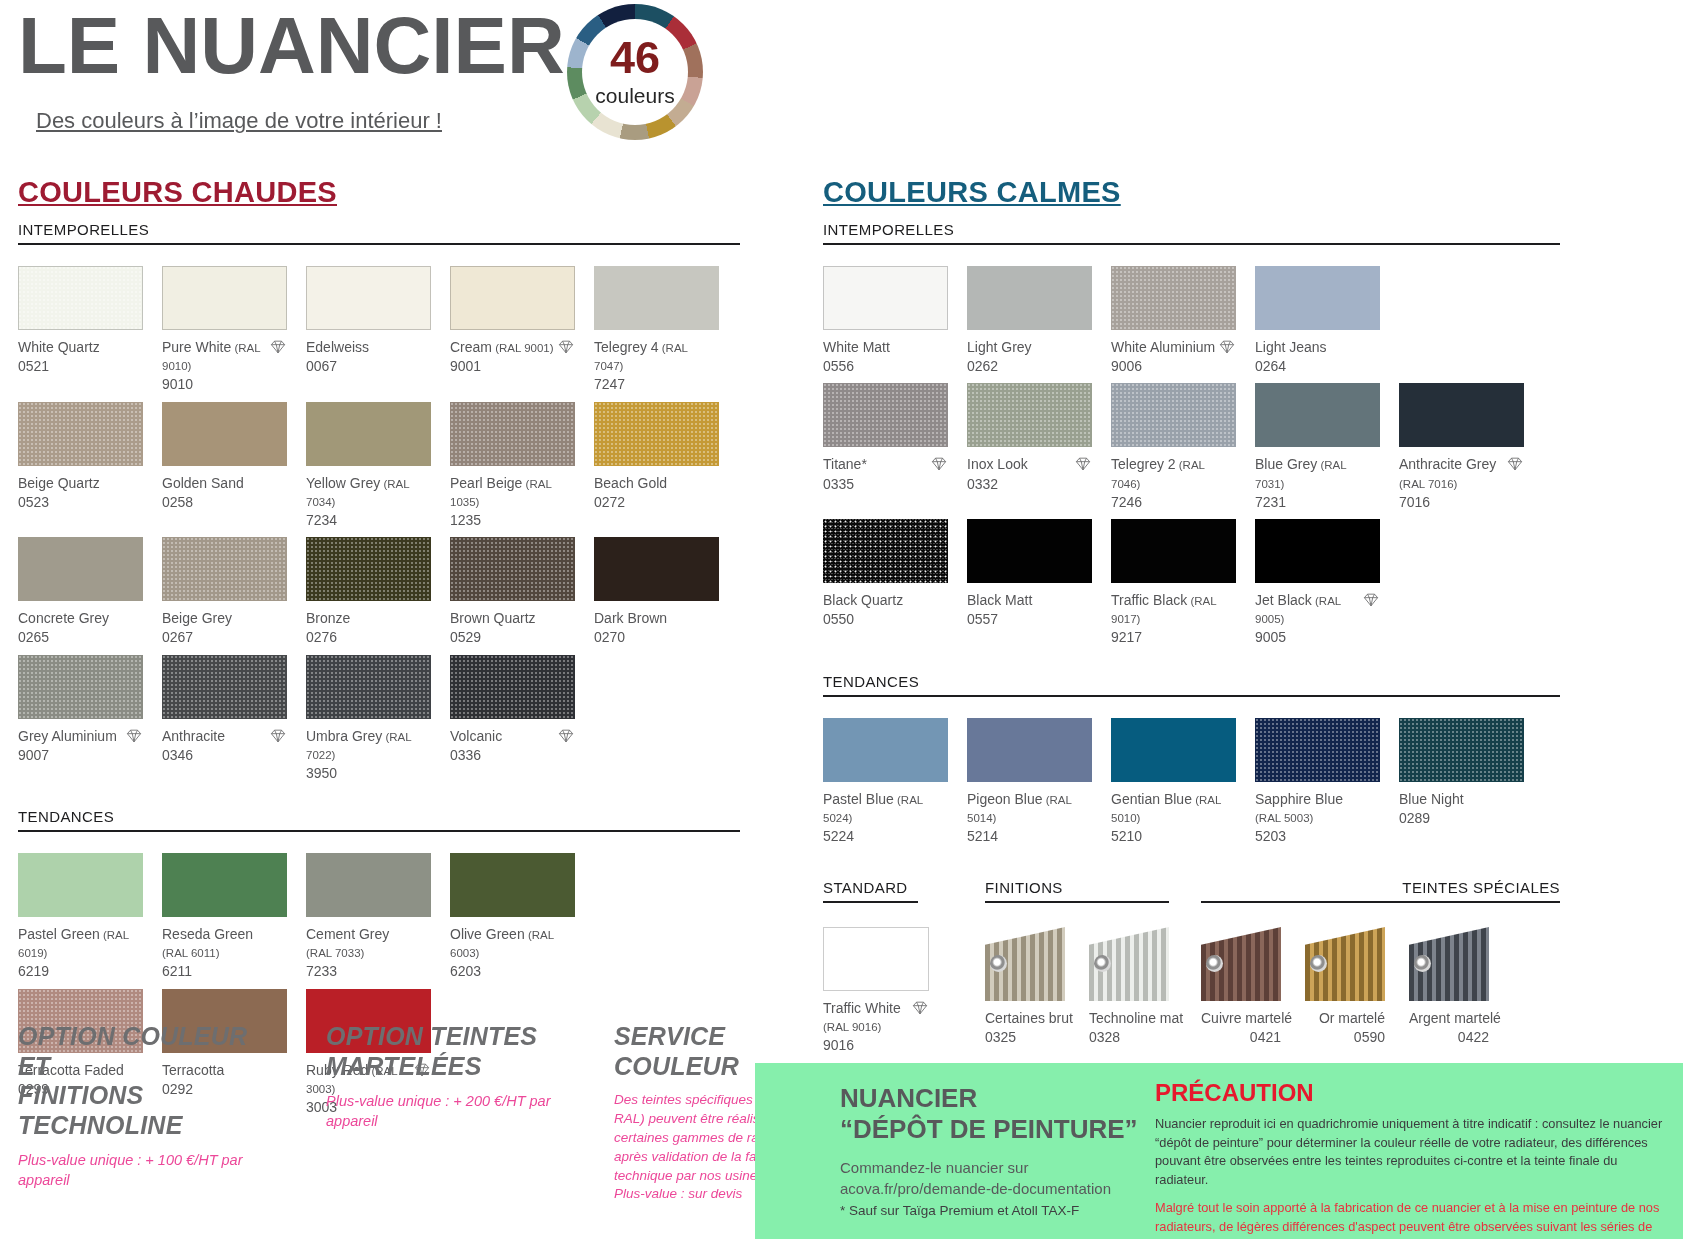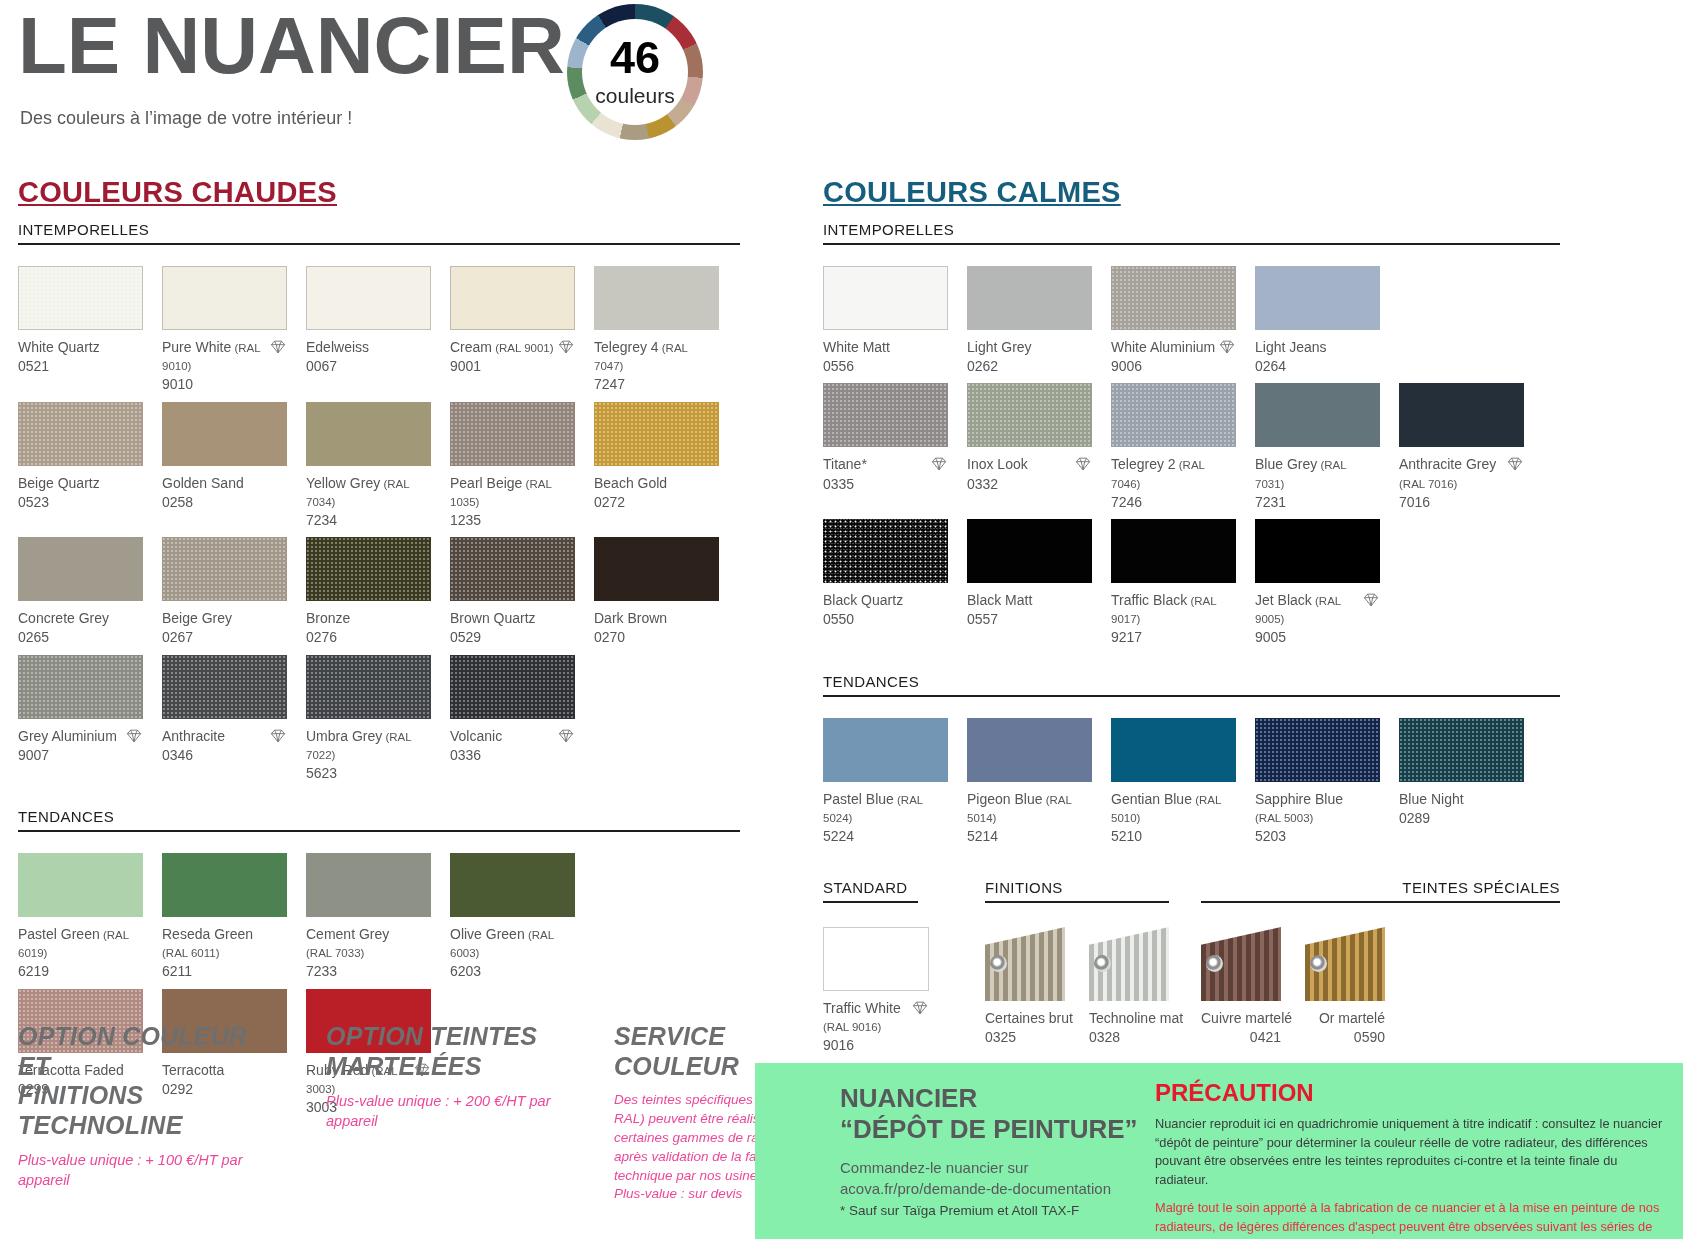--- a/index.html
+++ b/index.html
@@ -1,25 +1,25 @@
 <!DOCTYPE html>
 <html><head>
 <meta charset="utf-8">
 <style>
   html,body{margin:0;padding:0;background:#fff;}
   .page{position:relative;width:1683px;height:1239px;background:#fff;overflow:hidden;
         font-family:"Liberation Sans",sans-serif;color:#4d4d4f;}
 
   
   .h-title{position:absolute;left:18px;top:6px;font-size:80px;font-weight:bold;color:#58595b;line-height:1;letter-spacing:0;}
-  .h-sub{position:absolute;left:20px;top:108px;font-size:18px;color:#58595b;}
+  .h-sub{position:absolute;left:36px;top:108px;font-size:22px;color:#58595b;text-decoration:underline;}
   .badge{position:absolute;left:567px;top:4px;width:136px;height:136px;}
   .ring{position:absolute;inset:0;border-radius:50%;}
   .ring::after{content:"";position:absolute;inset:15px;background:#fff;border-radius:50%;}
-  .badge-num{position:absolute;left:0;right:0;top:28px;text-align:center;font-size:45px;font-weight:bold;color:#000000;z-index:2;}
+  .badge-num{position:absolute;left:0;right:0;top:28px;text-align:center;font-size:45px;font-weight:bold;color:#7f1d1d;z-index:2;}
   .badge-lbl{position:absolute;left:0;right:0;top:80px;text-align:center;font-size:21px;color:#262626;z-index:2;}
 
   
   .section{position:absolute;top:176px;}
   #warm{left:18px;width:722px;}
   #calm{left:823px;width:737px;}
   .sec-title{margin:0 0 12px;font-size:29px;font-weight:bold;letter-spacing:.3px;text-decoration:underline;}
   #warm .sec-title{color:#9e1b32;}
   #calm .sec-title{color:#155e7d;}
 
@@ -187,21 +187,21 @@
             <div class="cell">
               <div class="sw sp" style="background-color: rgb(70, 72, 74);"></div>
               <div class="lbl"><span class="nm">Anthracite</span><div class="code">0346</div></div>
               <span class="gem"><svg viewBox="0 0 20 18" width="16" height="14" fill="none" stroke="#6a6a6c" stroke-width="1.1">
                   <path d="M5.5 1.5h9l4 4.5L10 16.5 1.5 6z"></path>
                   <path d="M1.5 6h17M5.5 1.5 7.8 6l2.2 10.5M14.5 1.5 12.2 6 10 16.5"></path>
                 </svg></span>
             </div>
             <div class="cell">
               <div class="sw sp" style="background-color: rgb(63, 66, 70);"></div>
-              <div class="lbl"><span class="nm">Umbra Grey</span><span class="ral"> (RAL 7022)</span><div class="code">5623</div></div>
+              <div class="lbl"><span class="nm">Umbra Grey</span><span class="ral"> (RAL 7022)</span><div class="code">3950</div></div>
             </div>
             <div class="cell">
               <div class="sw sp" style="background-color: rgb(46, 48, 53);"></div>
               <div class="lbl"><span class="nm">Volcanic</span><div class="code">0336</div></div>
               <span class="gem"><svg viewBox="0 0 20 18" width="16" height="14" fill="none" stroke="#6a6a6c" stroke-width="1.1">
                   <path d="M5.5 1.5h9l4 4.5L10 16.5 1.5 6z"></path>
                   <path d="M1.5 6h17M5.5 1.5 7.8 6l2.2 10.5M14.5 1.5 12.2 6 10 16.5"></path>
                 </svg></span>
             </div>
           </div>
@@ -397,20 +397,26 @@
               <div class="rad" style="background: repeating-linear-gradient(90deg, rgb(93, 64, 56) 0px, rgb(93, 64, 56) 5px, rgb(138, 103, 90) 5px, rgb(138, 103, 90) 9px);">
                 <span class="valve"></span>
               </div>
               <div class="lbl"><span class="nm">Cuivre martelé</span><div class="code">0421</div></div>
             </div>
             <div class="cell narrow">
               <div class="rad" style="background: repeating-linear-gradient(90deg, rgb(138, 106, 46) 0px, rgb(138, 106, 46) 5px, rgb(205, 164, 88) 5px, rgb(205, 164, 88) 9px);">
                 <span class="valve"></span>
               </div>
               <div class="lbl"><span class="nm">Or martelé</span><div class="code">0590</div></div>
+            </div>
+            <div class="cell narrow">
+              <div class="rad" style="background: repeating-linear-gradient(90deg, rgb(63, 68, 75) 0px, rgb(63, 68, 75) 5px, rgb(125, 131, 140) 5px, rgb(125, 131, 140) 9px);">
+                <span class="valve"></span>
+              </div>
+              <div class="lbl"><span class="nm">Argent martelé</span><div class="code">0422</div></div>
             </div>
           </div>
         </div>
       </div>
 
     <div class="footnote">
       <span class="fn-gem"><svg viewBox="0 0 20 18" width="16" height="14" fill="none" stroke="#6a6a6c" stroke-width="1.1">
             <path d="M5.5 1.5h9l4 4.5L10 16.5 1.5 6z"></path>
             <path d="M1.5 6h17M5.5 1.5 7.8 6l2.2 10.5M14.5 1.5 12.2 6 10 16.5"></path>
           </svg></span>

